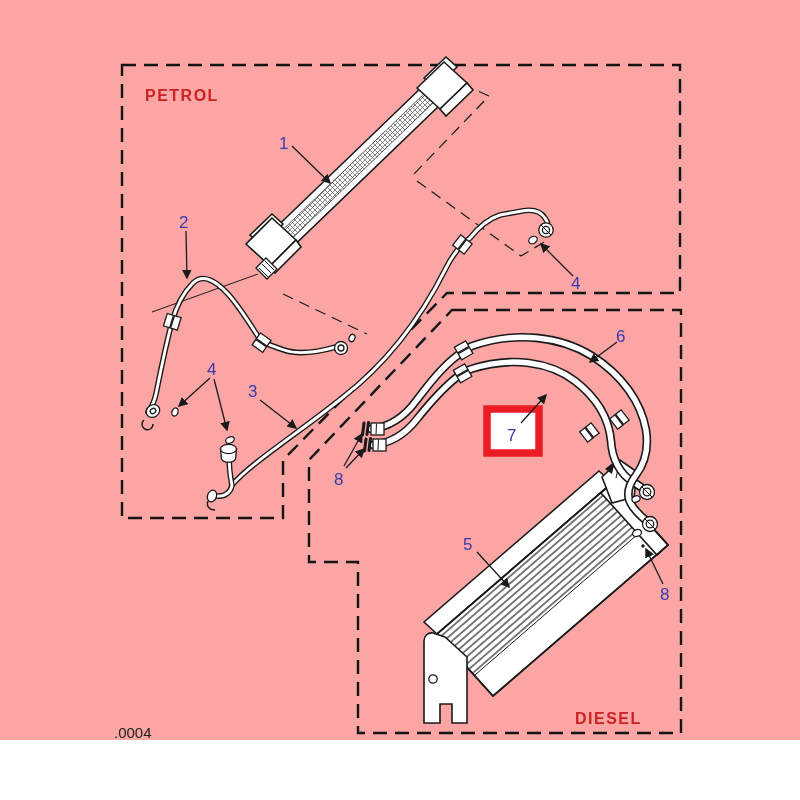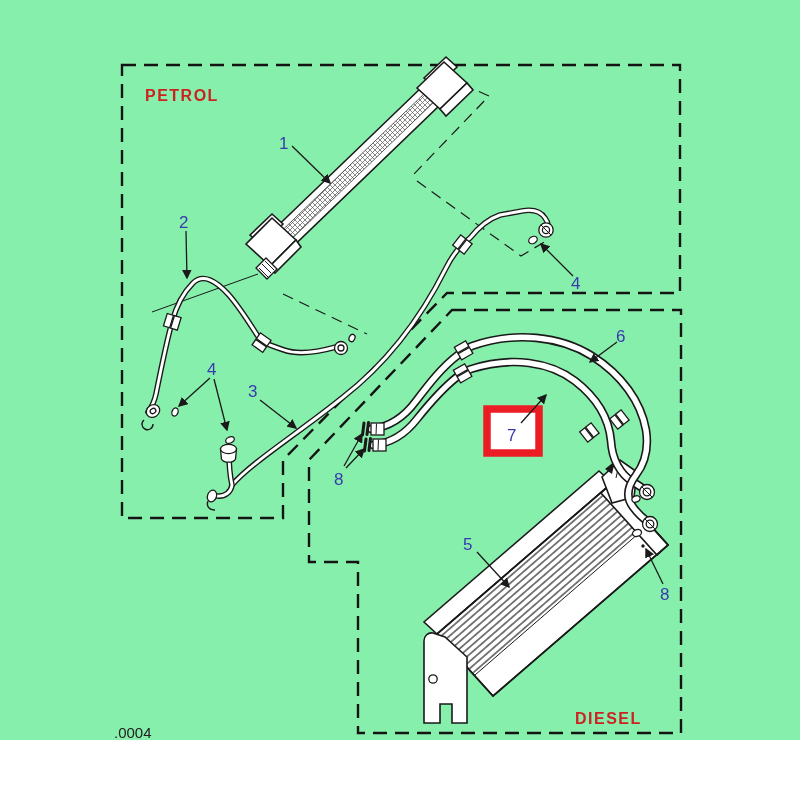--- a/index.html
+++ b/index.html
@@ -1,16 +1,16 @@
 <!DOCTYPE html>
 <html><head>
 <meta charset="utf-8">
 <style>
   html,body{margin:0;padding:0;background:#fff;}
-  .page{position:relative;width:800px;height:740px;background:#86efac;overflow:hidden;}
+  .page{position:relative;width:800px;height:740px;background:#fca5a5;overflow:hidden;}
   svg{display:block;}
   text{font-family:"Liberation Sans","DejaVu Sans",sans-serif;}
   .region-label{font-size:16px;font-weight:bold;letter-spacing:1.5px;}
   .callout{font-size:17px;}
   .footnote{font-size:15px;}
   .boundary{fill:none;stroke:#141414;stroke-width:2.4;stroke-dasharray:14 8;}
   .dashlink{fill:none;stroke:#1a1a1a;stroke-width:1.2;stroke-dasharray:11 7;}
   .thin{fill:none;stroke:#1a1a1a;stroke-width:1.4;}
   .hair{fill:none;stroke:#1a1a1a;stroke-width:1;}
   .leader{fill:none;stroke:#1a1a1a;stroke-width:1.3;marker-end:url(#arr);}

